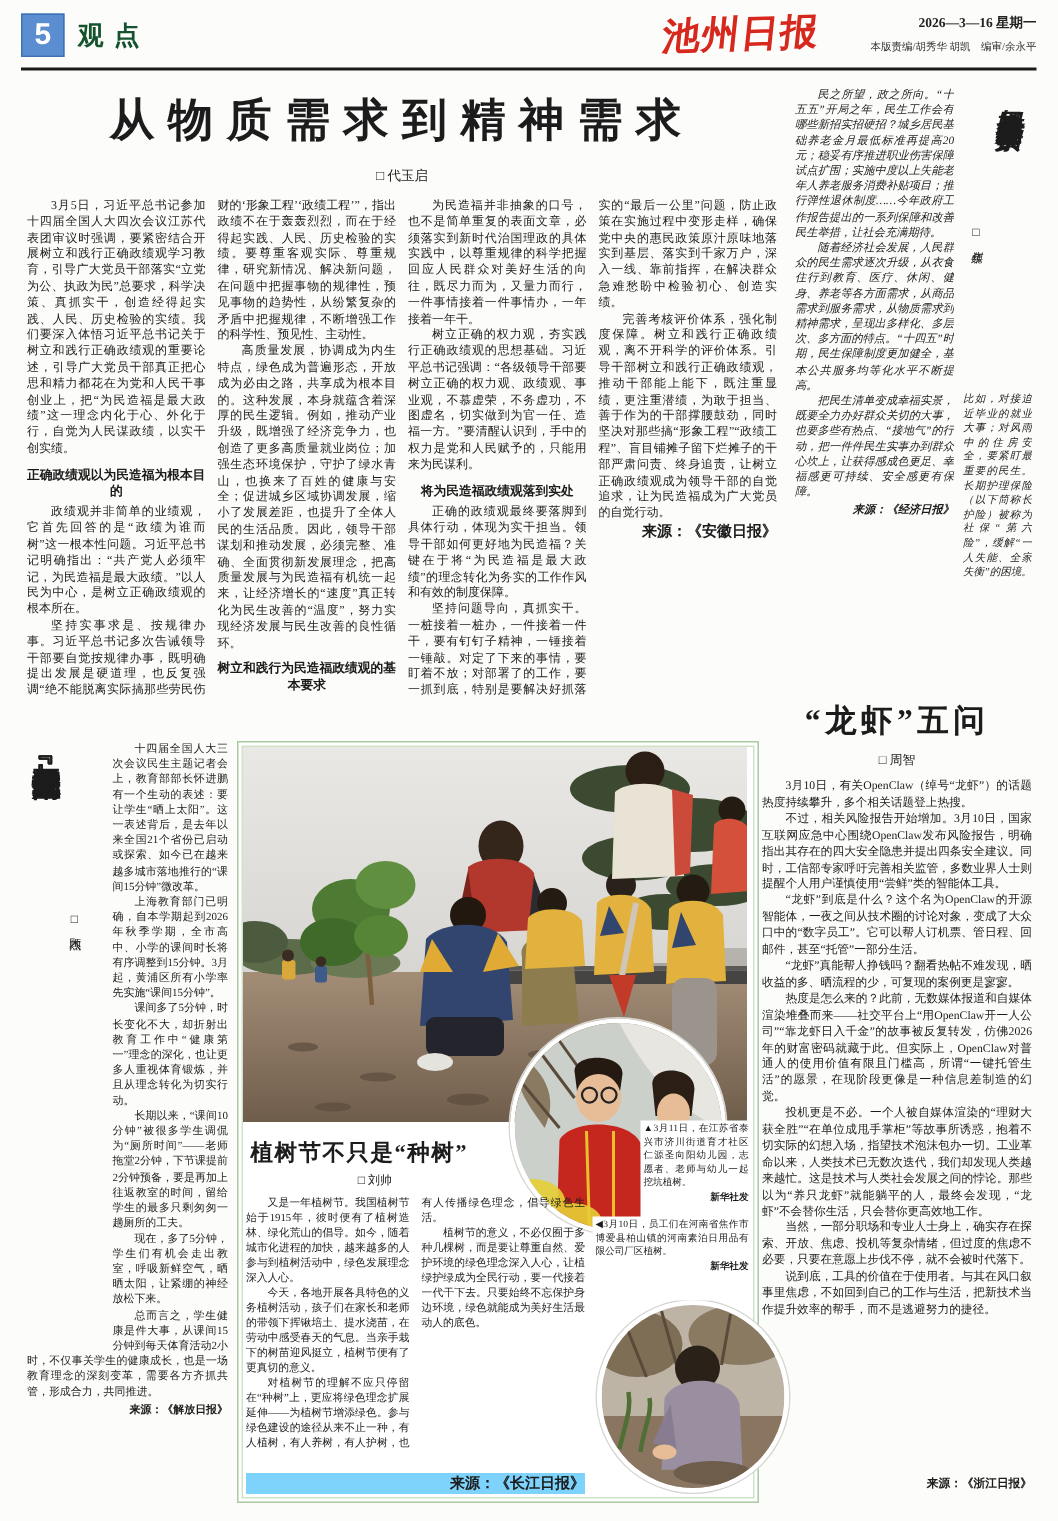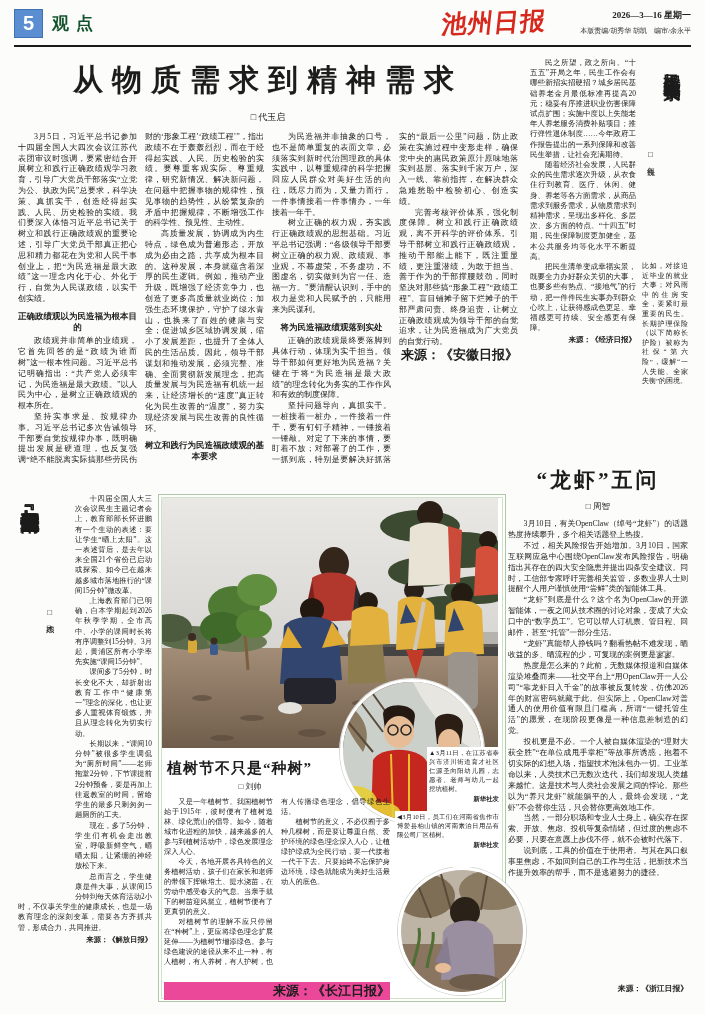--- a/index.html
+++ b/index.html
@@ -25,24 +25,24 @@
   p.b{margin:0;text-indent:2em;text-align:justify;}
   .src{font-weight:bold;text-align:right;margin:2px 0 0;}
 
   
   .main-art{position:absolute;left:18px;top:54px;width:500px;height:426px;}
   .main-title{font-size:30px;font-weight:bold;text-align:center;letter-spacing:9px;margin:6px 0 0;}
   .main-byline{font-size:9px;text-align:center;margin:10px 0 8px;color:#222;}
   .main-cols{column-count:4;column-gap:8px;column-fill:auto;height:338px;overflow:hidden;
     font-size:8px;line-height:10.8px;}
   .main-cols h3{font-size:8.5px;font-weight:bold;text-align:center;margin:6px 0 4px;}
-  .main-cols .src{font-size:13px;}
-
-  
-  .ms{position:absolute;left:530px;top:54px;width:158px;height:402px;}
+  .main-cols .src{font-size:10px;}
+
+  
+  .ms{position:absolute;left:530px;top:54px;width:158px;height:402px;font-style:italic;}
   .ms-colA{position:absolute;left:0;top:4px;width:106px;height:396px;overflow:hidden;
     font-size:7.5px;line-height:10.2px;}
   .ms-strip{position:absolute;left:112px;top:0;width:46px;height:402px;}
   .ms-title{writing-mode:vertical-rl;font-size:17px;font-weight:bold;line-height:1.15;
     height:180px;margin:6px 0 0 20px;letter-spacing:1px;}
   .ms-byline{position:absolute;left:2px;top:96px;writing-mode:vertical-rl;font-size:8px;color:#222;}
   .ms-cont{margin-top:22px;font-size:7px;line-height:9.6px;height:200px;overflow:hidden;text-align:justify;}
   .ms-colA .src{font-size:7.5px;}
 
   
@@ -71,21 +71,21 @@
   .zs-cap{position:absolute;background:#fff;font-size:6.4px;line-height:9px;text-align:justify;z-index:5;padding:1px 2px;}
   .zs-cap .credit{display:block;text-align:right;font-weight:bold;margin-top:1px;}
   .cap1{right:4px;top:252px;width:70px;height:86px;}
   .cap2{left:236px;top:316px;width:102px;height:54px;}
   .zs-title{position:absolute;left:8px;top:264px;width:166px;
     font-size:15px;font-weight:bold;letter-spacing:1px;}
   .zs-byline{position:absolute;left:8px;top:286px;width:166px;text-align:center;font-size:8px;}
   .zs-body{position:absolute;left:5px;top:302px;width:226px;height:182px;overflow:hidden;
     column-count:2;column-gap:8px;column-fill:auto;font-size:7.2px;line-height:10px;}
   .zs-src{position:absolute;left:5px;top:487px;width:226px;text-align:right;font-weight:bold;
-    font-size:13px;background:#ec4899;z-index:6;}
+    font-size:10px;background:#7dd3fc;z-index:6;}
 </style>
 </head>
 <body>
 
 <div class="hdr">
   <div class="pagenum">5</div>
   <div class="section">观点</div>
   <div class="logo">池州日报</div>
   <div class="dates">
     <div class="dateline">2026—3—16 星期一</div>

